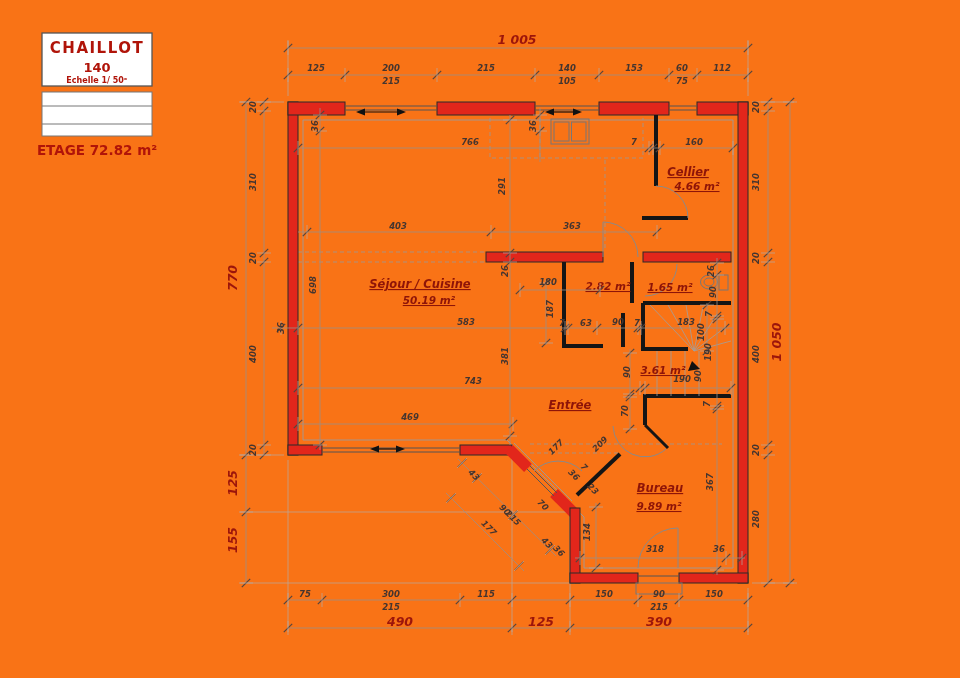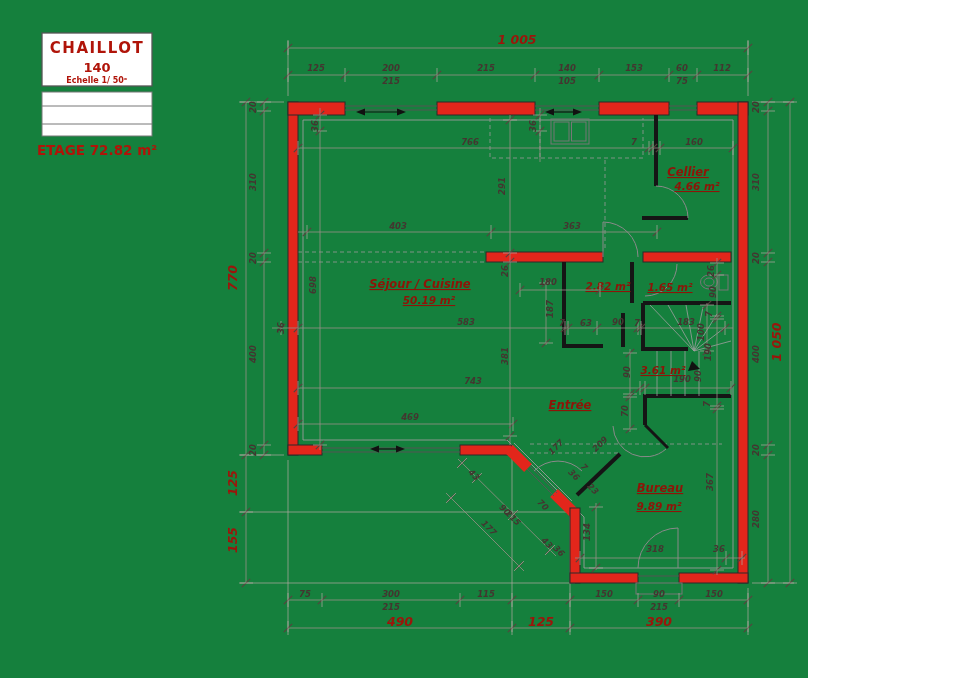--- a/index.html
+++ b/index.html
@@ -1,16 +1,16 @@
 <!DOCTYPE html>
 <html><head>
 <meta charset="utf-8">
 <style>
   html,body{margin:0;padding:0;background:#ffffff;width:960px;height:678px;overflow:hidden;}
-  #stage{position:relative;width:808px;height:678px;background:#15803d;
+  #stage{position:relative;width:960px;height:678px;background:#f97316;
          font-family:"DejaVu Sans", sans-serif;}
   svg text{font-family:"DejaVu Sans", sans-serif;}
   .dim{fill:#443530;font-size:8.5px;font-style:italic;font-weight:bold;}
   .big{fill:#9c150b;font-size:12.5px;font-style:italic;font-weight:bold;}
   .room{fill:#8e1408;font-size:11.5px;font-style:italic;font-weight:bold;text-decoration:underline;}
   .area{fill:#8e1408;font-size:10.5px;font-style:italic;font-weight:bold;text-decoration:underline;}
   .tb1{fill:#b01409;font-size:15px;font-weight:bold;letter-spacing:1.5px;}
   .tb2{fill:#b01409;font-size:13px;font-weight:bold;}
   .tb3{fill:#b01409;font-size:8px;font-weight:bold;}
   .tb4{fill:#b01409;font-size:13.5px;font-weight:bold;}

